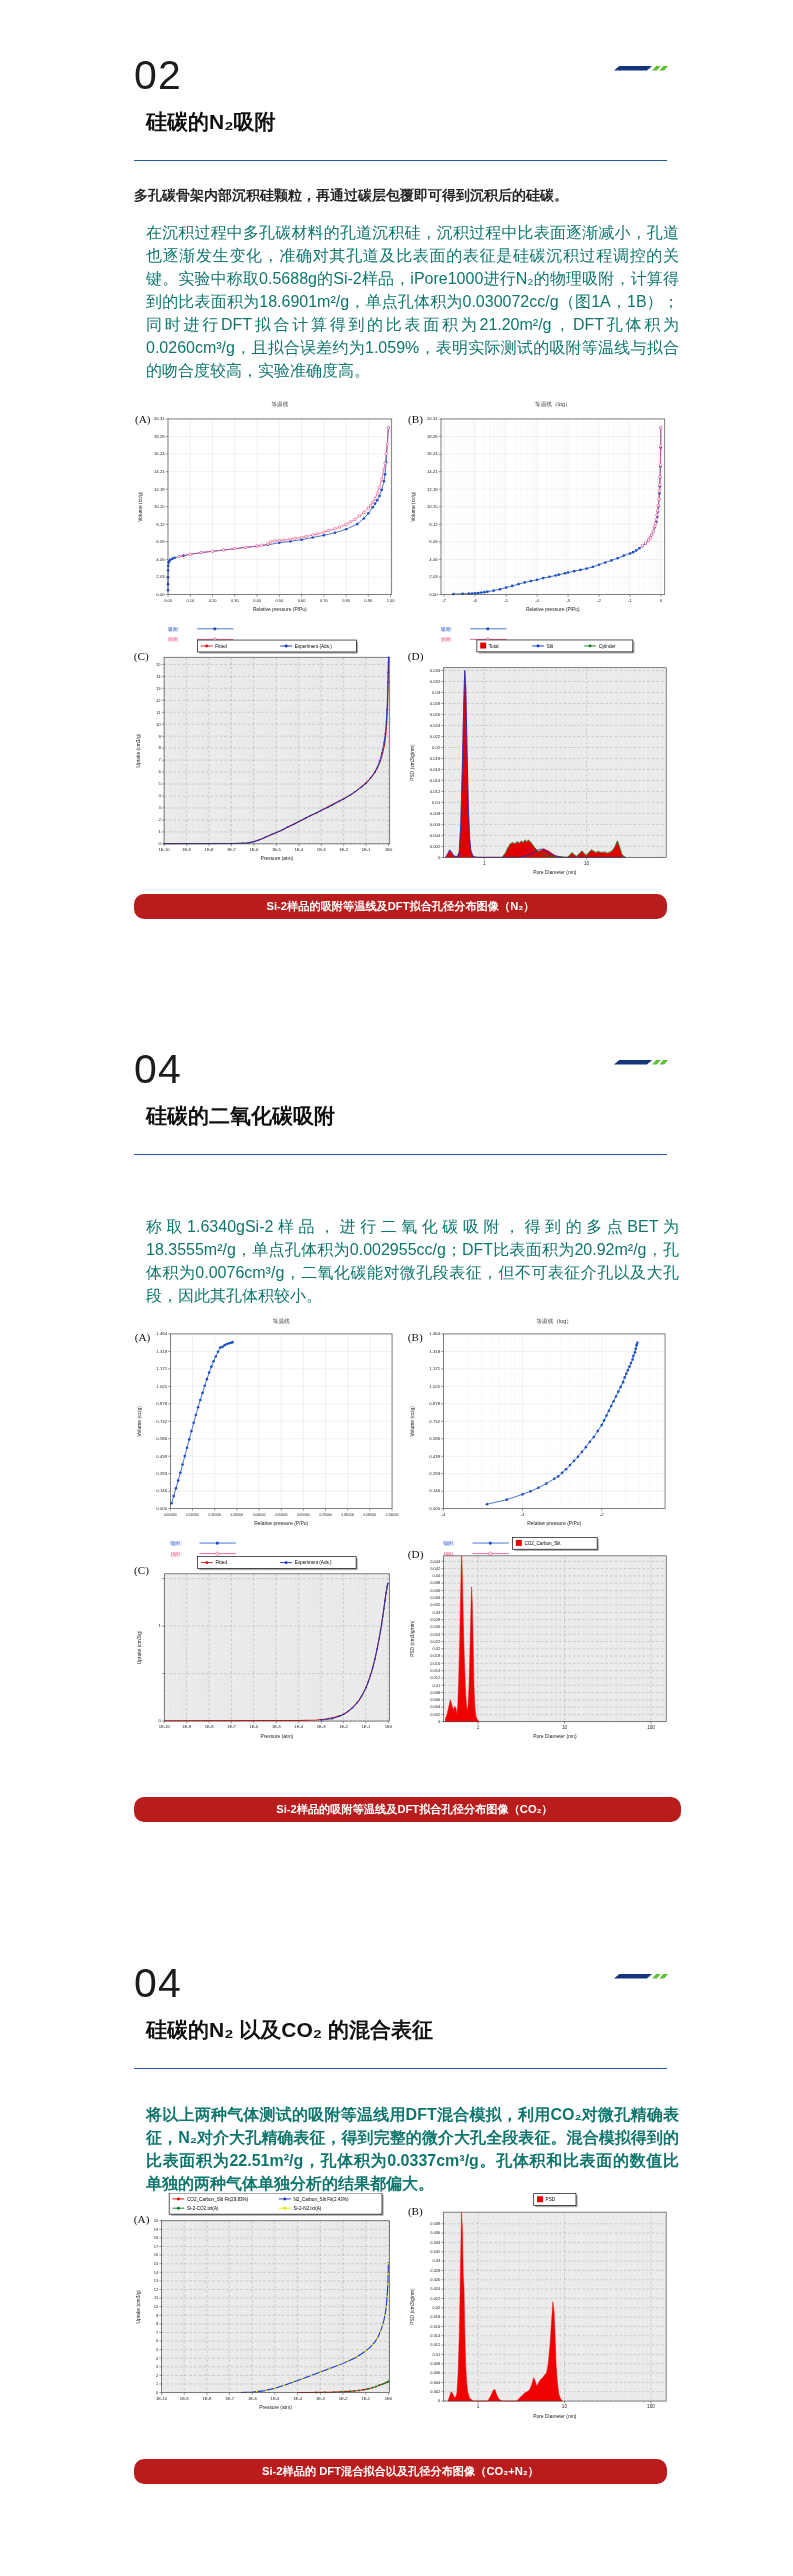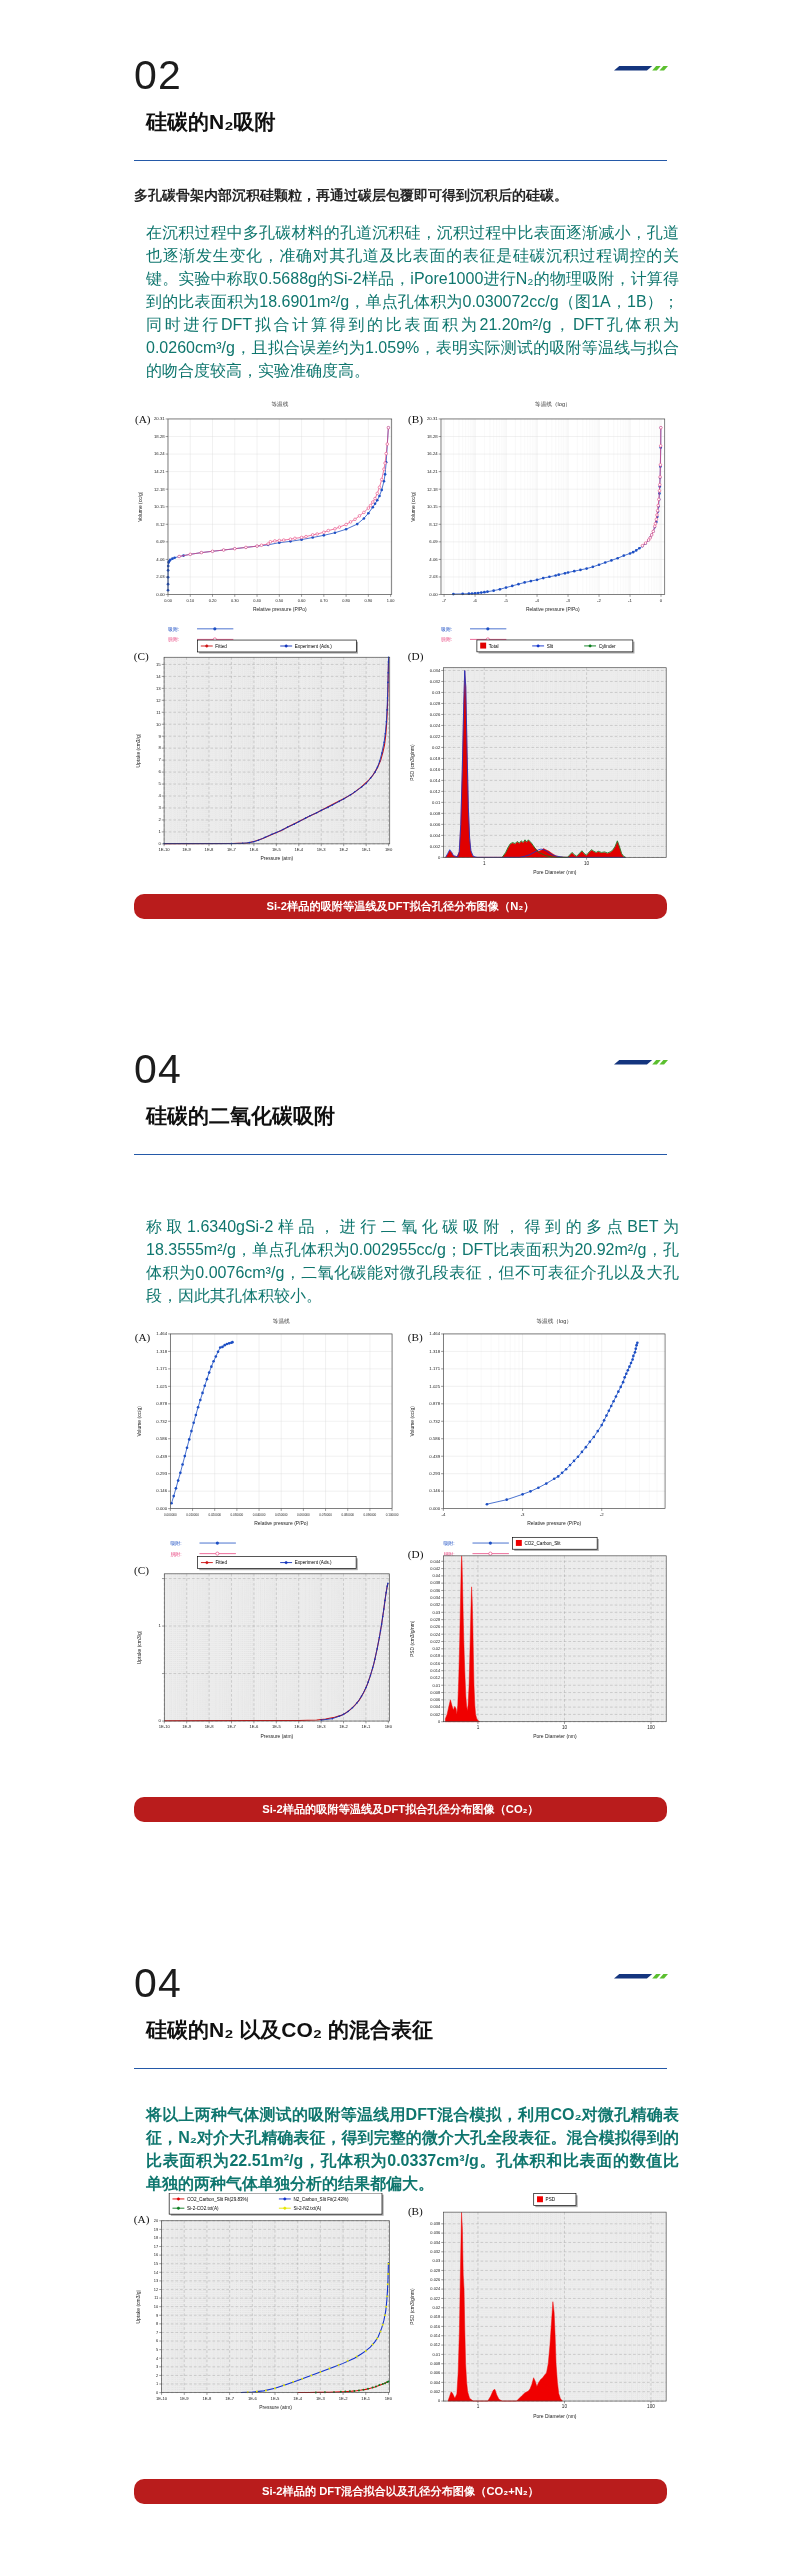--- a/index.html
+++ b/index.html
@@ -11,21 +11,21 @@
   .heading{position:absolute;top:44px;left:0;font-size:21px;font-weight:700;color:#101010;margin:12px;}
   .rule{position:absolute;top:108px;left:0;width:533px;height:1.3px;background:#2459a8;}
   .intro{position:absolute;top:134px;left:0;width:533px;margin:0;font-size:14px;font-weight:700;color:#262626;line-height:1.4;}
   .bodytxt{position:absolute;left:0;width:533px;margin:12px;font-size:16px;color:#0f766e;
            line-height:23px;text-align:justify;}
   .sec2{top:52px;height:317px;} .sec3{top:1046px;height:278px;} .sec4{top:1960px;height:218px;}
   .sec2 .bodytxt,.sec3 .bodytxt{top:157px;} .sec4 .bodytxt{top:131px;font-weight:bold;}
   .deco{position:absolute;top:9.3px;left:480px;width:54px;height:5.3px;}
   .caption{position:absolute;left:134px;width:533px;height:25px;background:#b91c1c;color:#ffffff;
            font-size:11.2px;font-weight:700;text-align:center;line-height:25px;border-radius:10px;}
-  .cap1{top:894px;} .cap2{top:1797px;} .cap3{top:2459px;margin-top:20px;}
+  .cap1{top:894px;} .cap2{top:1797px;padding-left:14px;} .cap3{top:2459px;}
   .chart{position:absolute;}
   .chart svg{display:block;font-family:"Liberation Sans",sans-serif;}
   #c0{left:132px;top:382px;} #c1{left:405px;top:382px;}
   #c2{left:131px;top:636px;} #c3{left:405px;top:636px;}
   #c4{left:132px;top:1314px;} #c5{left:405px;top:1314px;}
   #c6{left:131px;top:1554px;} #c7{left:405px;top:1536px;}
   #c8{left:131px;top:2193px;} #c9{left:405px;top:2191px;}
 </style>
 </head>
 <body>

